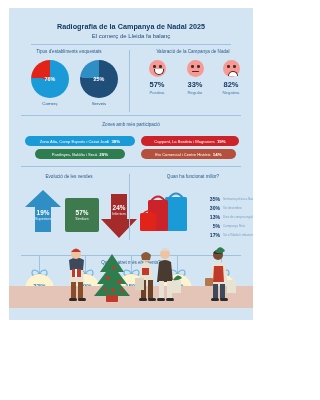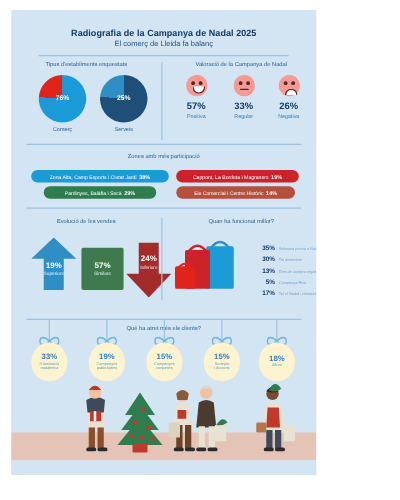--- a/index.html
+++ b/index.html
@@ -1,19 +1,19 @@
 <!DOCTYPE html>
 <html><head>
 <meta charset="utf-8">
 <style>
   html,body{margin:0;padding:0;background:#ffffff;}
   body{width:271px;height:400px;overflow:hidden;
        font-family:"Liberation Sans","DejaVu Sans",sans-serif;}
   #poster{position:relative;width:271px;height:400px;background:#ffffff;}
-  .sheet{position:absolute;left:9px;top:8px;width:244px;height:372px;
+  .sheet{position:absolute;left:9px;top:8px;width:244px;height:312px;
          background:#d3e4f2;overflow:hidden;}
 
   
   .title{position:absolute;left:0;top:14px;width:244px;text-align:center;
          font-size:7.2px;font-weight:bold;color:#123a63;letter-spacing:.05px;}
   .subtitle{position:absolute;left:0;top:25px;width:244px;text-align:center;
             font-size:6px;color:#26527c;}
 
   .hr{position:absolute;background:#9dc3e0;height:1px;}
 
@@ -105,21 +105,21 @@
         <span class="mouth-flat"></span>
       </div>
   <div class="fpct" style="left:166px;top:72px;">33%</div>
   <div class="fcap" style="left:166px;top:82px;">Regular</div>
 
   <div class="face" style="left:214px;top:52px;">
     <span class="eye l"></span>
         <span class="eye r"></span>
         <span class="mouth-sad"></span>
       </div>
-  <div class="fpct" style="left:202px;top:72px;">26%</div>
+  <div class="fpct" style="left:202px;top:72px;">82%</div>
   <div class="fcap" style="left:202px;top:82px;">Negativa</div>
 
   <div class="hr" style="left:12px;top:107px;width:220px;"></div>
 
   <div class="secttl" style="left:0px;top:114px;width:244px;">Zones amb més participació</div>
 
   <div class="pill" style="left:16px;top:128px;width:110px;background:#1a9bd7;">
     <span>Zona Alta, Camp Esports i Ciutat Jardí</span>
     <b>38%</b>
   </div>

